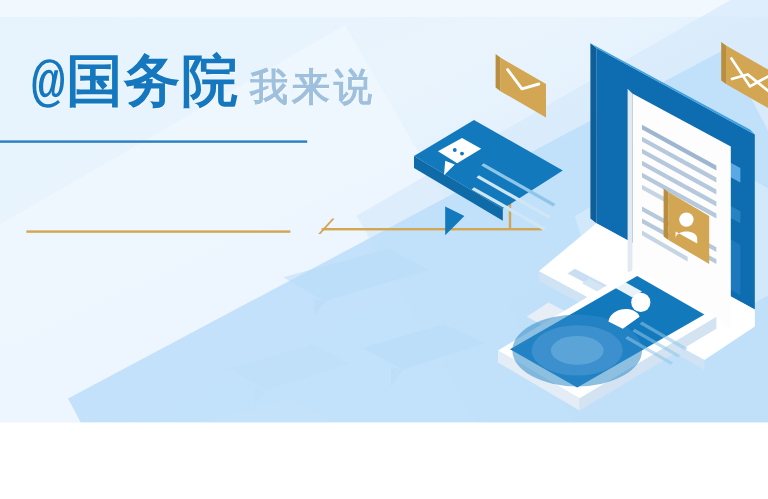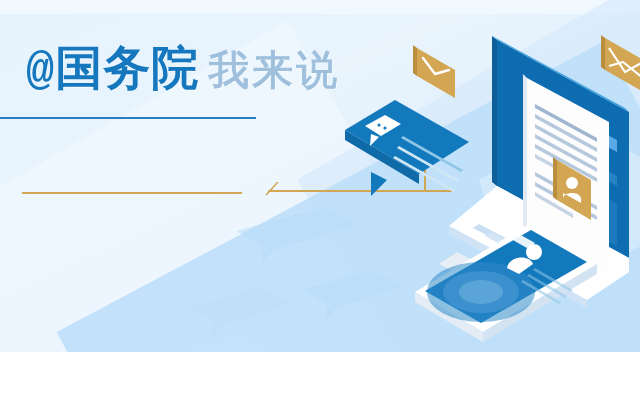--- a/index.html
+++ b/index.html
@@ -85,21 +85,21 @@
   .title-main {
     font-size: 47px;
     line-height: 1;
     font-weight: bold;
     color: #1577bd;
     letter-spacing: 1px;
     white-space: nowrap;
     text-shadow: 0 1px 0 rgba(255,255,255,.6);
   }
   .title-sub {
-    font-size: 41px;
+    font-size: 32px;
     line-height: 1;
     font-weight: normal;
     color: #9fc0dd;
     letter-spacing: 3px;
     white-space: nowrap;
     -webkit-text-stroke: 1px #9fc0dd;
     text-shadow: 1px 1px 0 rgba(255,255,255,.85);
   }
   .rule-blue {
     position: absolute;

